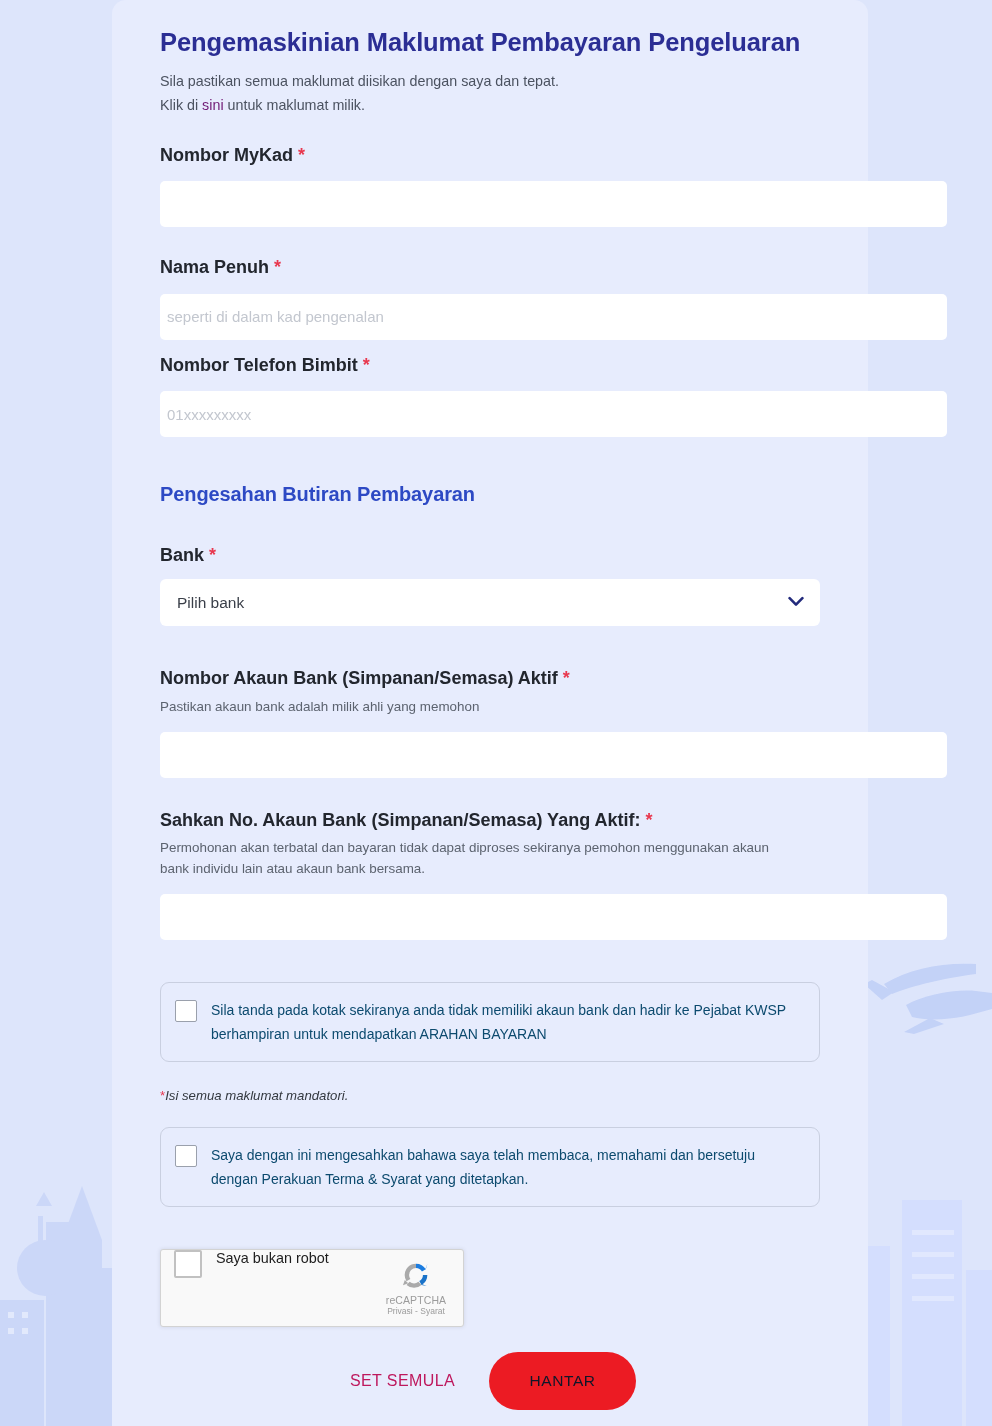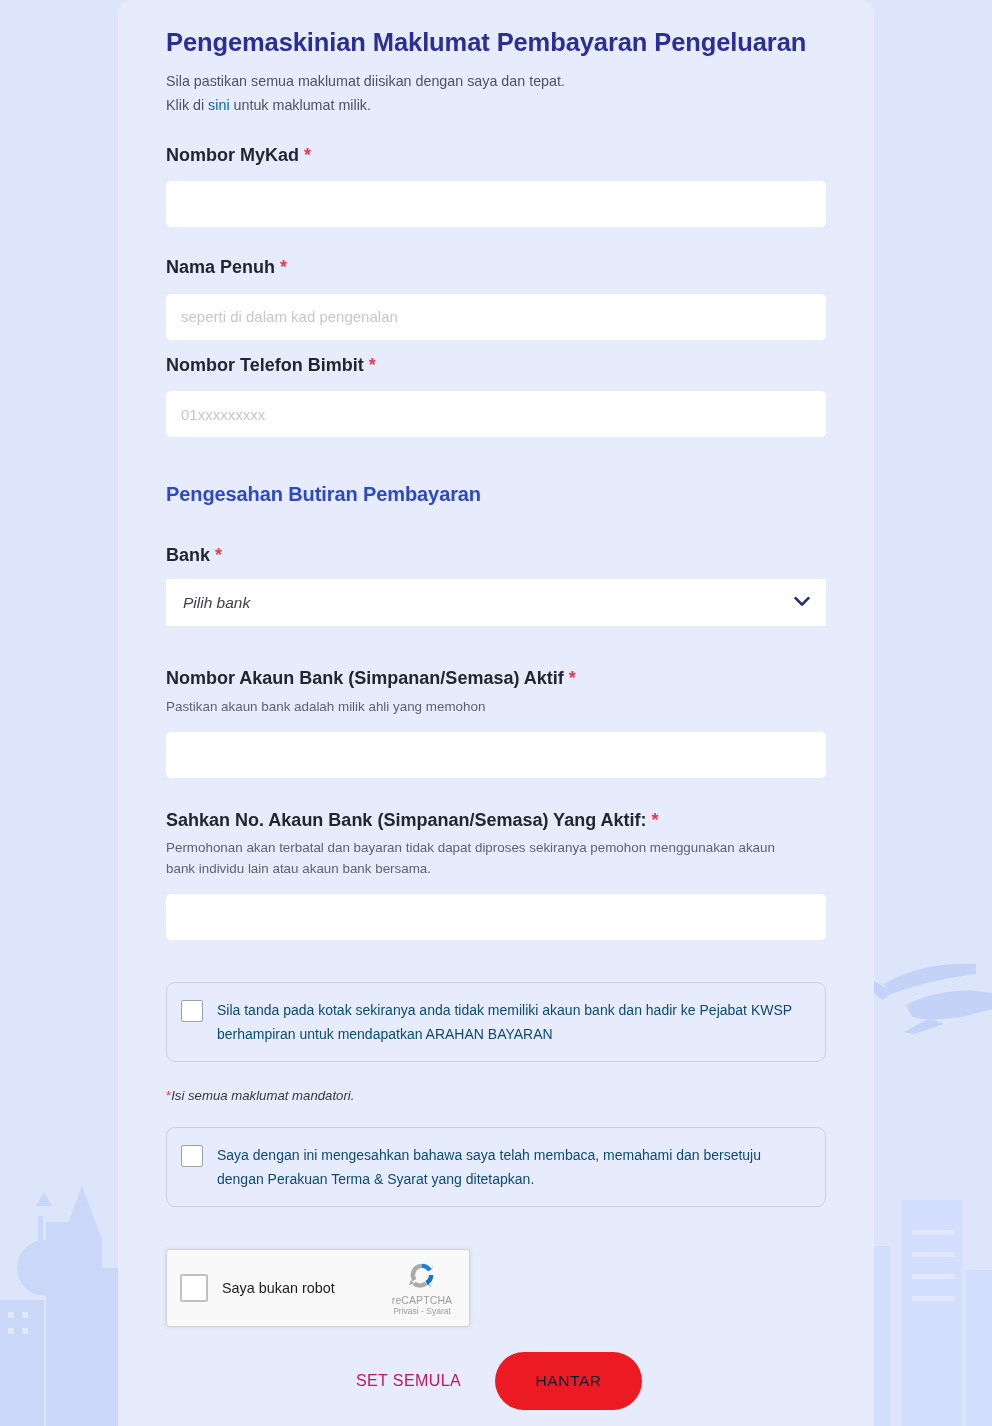--- a/index.html
+++ b/index.html
@@ -19,21 +19,21 @@
     position: absolute;
     left: 0; top: 0;
     width: 992px; height: 1426px;
     z-index: 0;
     pointer-events: none;
   }
 
   
   #form-card {
     position: absolute;
-    left: 118px; top: 0;
+    left: 112px; top: 0;
     width: 756px;
     min-height: 1426px;
     background: #e7ecfd;
     border-radius: 14px 14px 0 0;
     z-index: 1;
     padding: 0;
   }
   .inner {
     position: relative;
     padding: 0 48px;
@@ -51,21 +51,21 @@
   }
   .intro {
     margin: 0;
     padding-top: 10px;
     font-size: 14.3px;
     color: #4b5260;
     line-height: 1.68;
   }
   .intro .l2 { display: block; }
   .link-inline {
-    color: #0369a1;
+    color: #701a75;
     text-decoration: none;
   }
 
   .section-heading {
     margin: 0;
     font-size: 20px;
     font-weight: bold;
     color: #2d49c4;
     letter-spacing: -0.1px;
   }
@@ -81,53 +81,52 @@
   .field-hint {
     font-size: 13.4px;
     color: #5c636f;
     line-height: 1.55;
     margin-top: 6px;
   }
 
   
   .text-input {
     display: block;
-    width: 660px;
+    width: 787px;
     height: 46px;
     background: #ffffff;
     border: none;
     border-radius: 5px;
-    padding: 0 15px;
+    padding: 0 7px;
     font-family: "Liberation Sans", sans-serif;
     font-size: 15px;
     color: #be185d;
     outline: none;
   }
   .text-input::placeholder { color: #c3c7cf; }
 
   .select-wrap {
     position: relative;
     width: 660px;
     height: 47px;
   }
   .select-box {
     width: 660px;
     height: 47px;
     background: #ffffff;
     border: none;
-    border-radius: 1px;
+    border-radius: 6px;
     padding: 0 40px 0 17px;
     font-family: "Liberation Sans", sans-serif;
     font-size: 15.5px;
     color: #3a3f49;
     line-height: 47px;
     cursor: pointer;
     overflow: hidden;
     white-space: nowrap;
-    font-style: italic;
   }
   .chevron {
     position: absolute;
     right: 16px; top: 17px;
     width: 16px; height: 12px;
     pointer-events: none;
   }
 
   
   .check-panel {
@@ -165,21 +164,21 @@
 
   
   .recaptcha {
     width: 304px;
     height: 78px;
     background: #f9f9f9;
     border: 1px solid #d3d3d3;
     border-radius: 3px;
     box-shadow: 0 0 4px rgba(0,0,0,0.10);
     display: flex;
-    align-items: center;
+    align-items: flex-start;
     padding: 0 12px 0 13px;
     position: relative;
   }
   .rc-box {
     width: 28px; height: 28px;
     background: #fff;
     border: 2px solid #c1c1c1;
     border-radius: 2px;
     cursor: pointer;
   }

